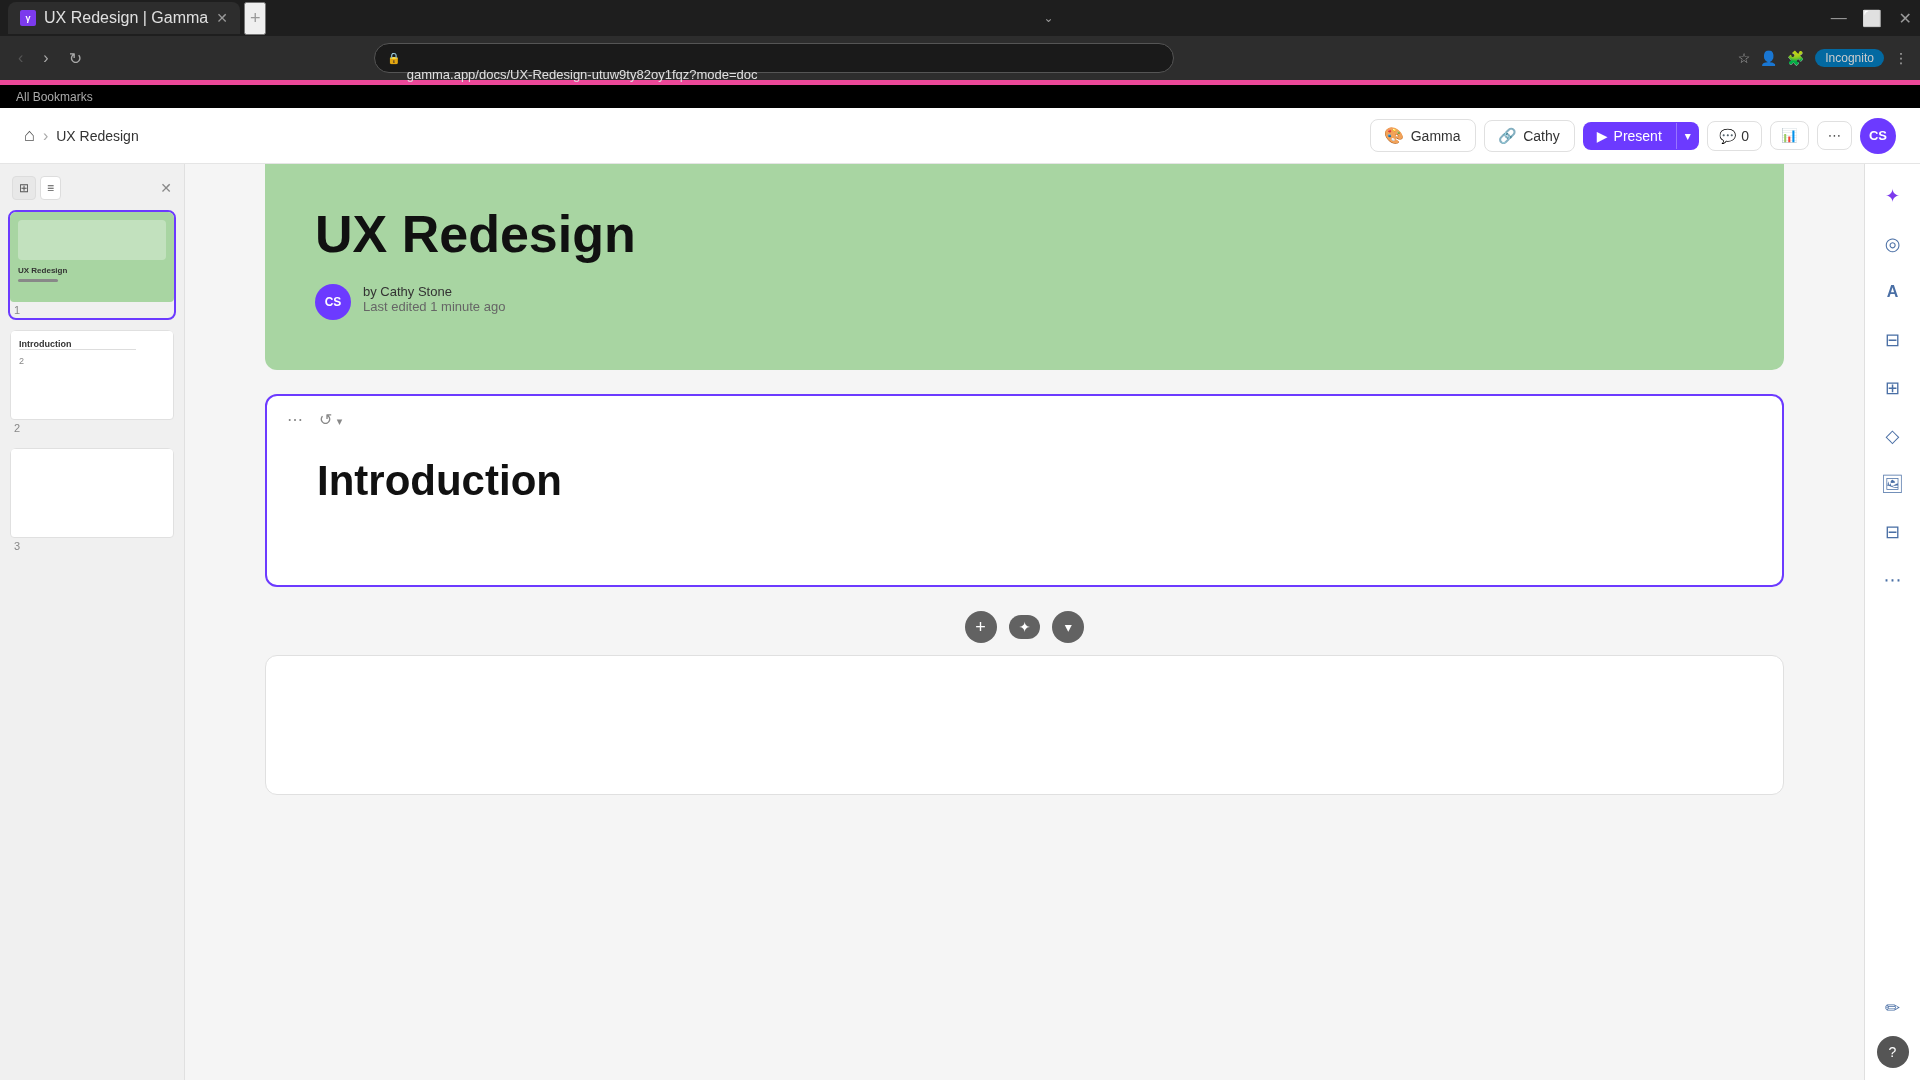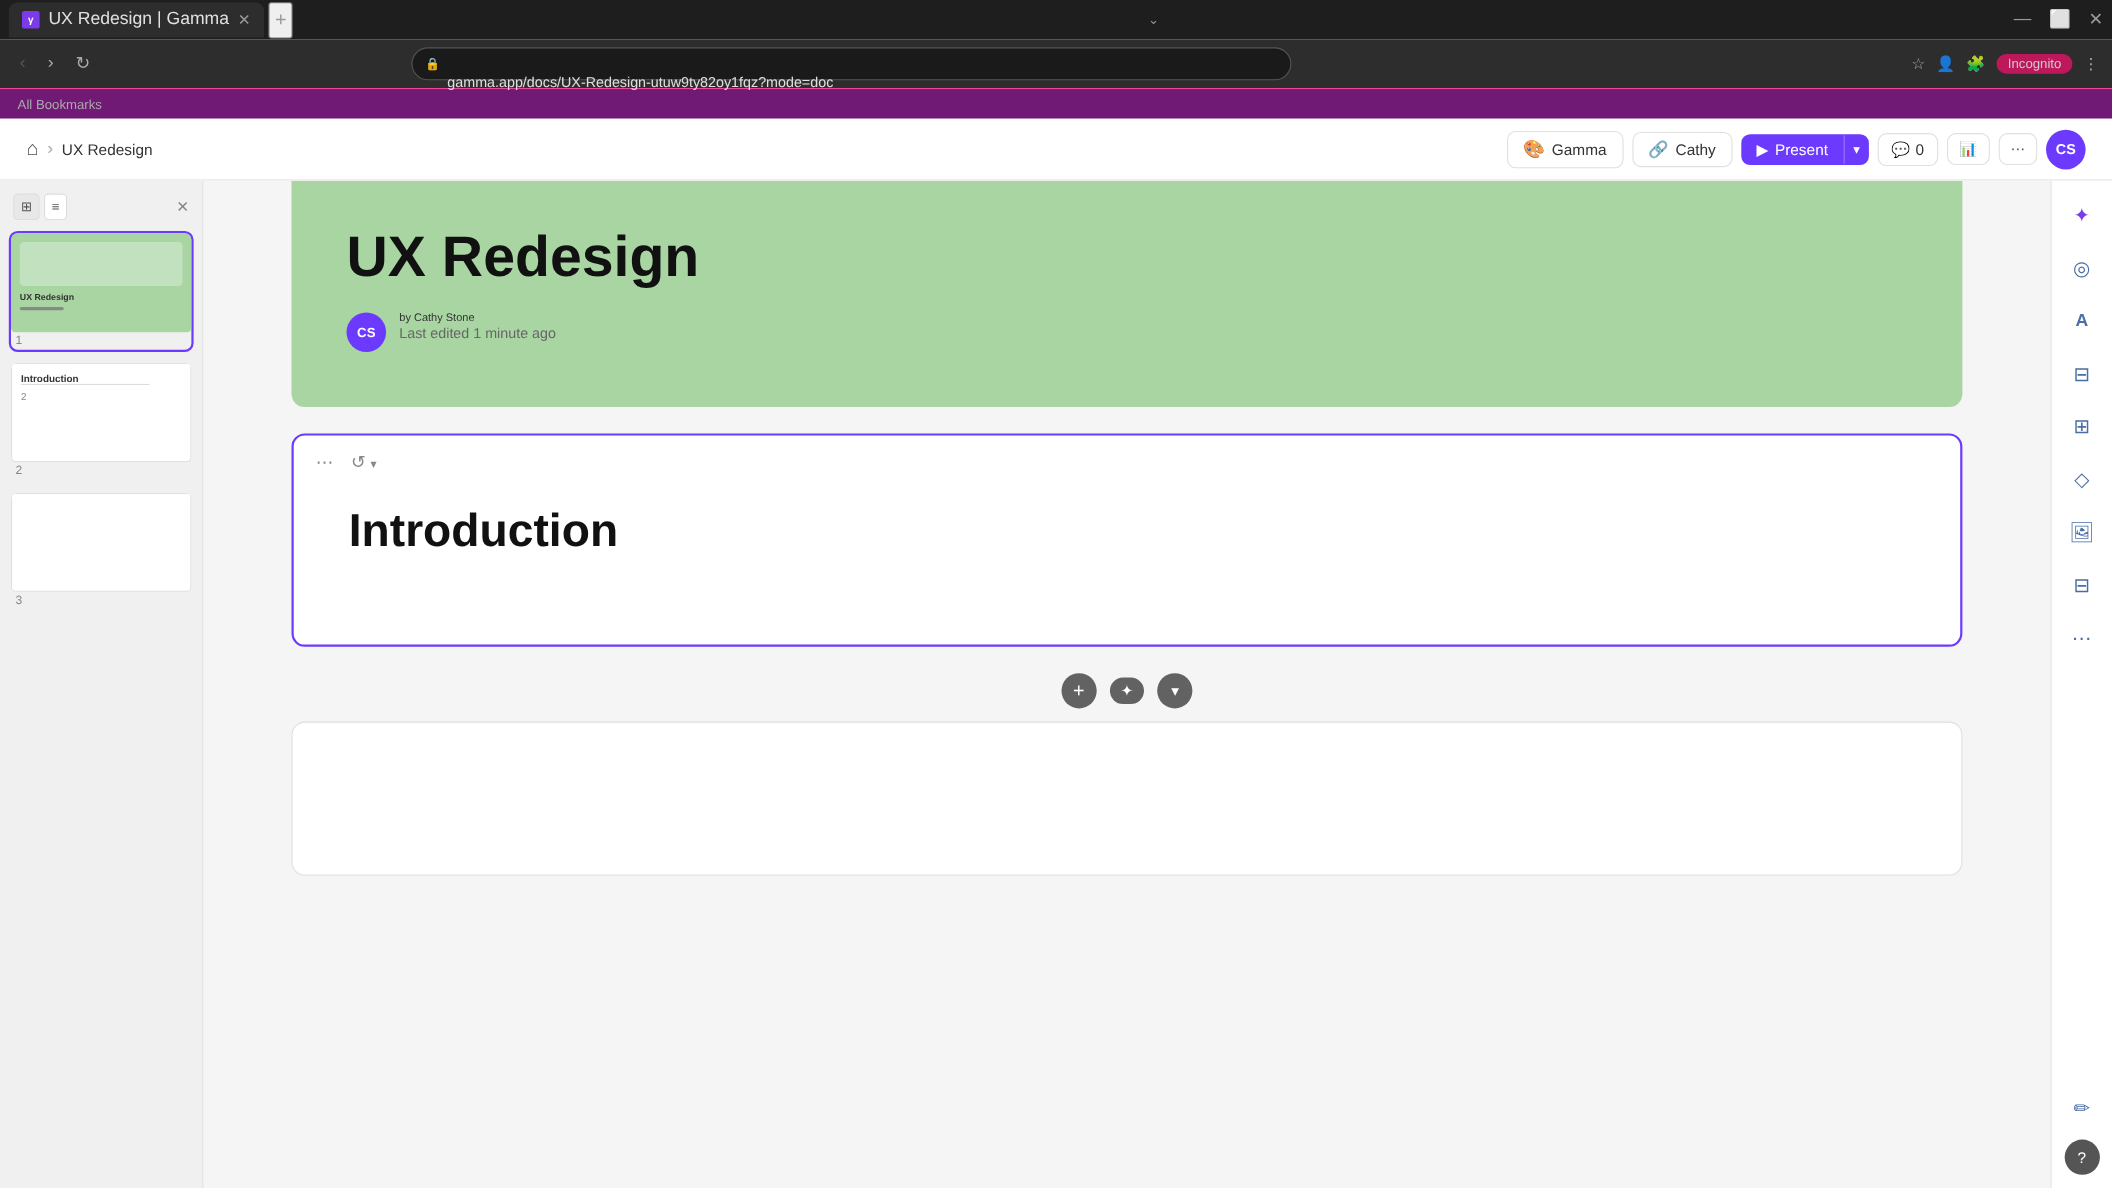--- a/index.html
+++ b/index.html
@@ -11,22 +11,22 @@
     .browser-tab .close-tab { color: #999; font-size: 14px; cursor: pointer; }
     .new-tab-btn { color: #999; font-size: 18px; cursor: pointer; padding: 4px; }
     .tab-controls { display: flex; gap: 8px; margin-left: auto; color: #999; font-size: 12px; }
 
     .browser-toolbar { display: flex; align-items: center; height: 44px; background: #2d2d2d; padding: 0 12px; gap: 8px; }
     .nav-btn { color: #aaa; background: none; border: none; cursor: pointer; font-size: 16px; padding: 4px 6px; border-radius: 4px; }
     .nav-btn.disabled { color: #555; cursor: default; }
     .address-bar { flex: 1; background: #1a1a1a; border: 1px solid #555; border-radius: 20px; height: 30px; display: flex; align-items: center; padding: 0 12px; color: #e0e0e0; font-size: 13px; max-width: 700px; margin: 0 auto; }
     .address-bar .lock-icon { color: #aaa; margin-right: 6px; font-size: 11px; }
     .toolbar-right { display: flex; align-items: center; gap: 10px; color: #aaa; font-size: 14px; margin-left: auto; }
-    .incognito-badge { background: #be185d; color: #ccc; border-radius: 12px; padding: 2px 10px; font-size: 12px; }
-    .bookmarks-bar { background: #701a75; height: 28px; display: flex; align-items: center; padding: 0 16px; border-top: 1px solid #ec4899; }
+    .incognito-badge { background: #0369a1; color: #ccc; border-radius: 12px; padding: 2px 10px; font-size: 12px; }
+    .bookmarks-bar { background: #000000; height: 28px; display: flex; align-items: center; padding: 0 16px; border-top: 5px solid #ec4899; }
 
     
     .app-layout { display: flex; flex-direction: column; height: calc(1080px - 108px); background: #f5f5f5; }
 
     
     .top-bar { display: flex; align-items: center; height: 56px; background: white; border-bottom: 1px solid #e5e5e5; padding: 0 24px; z-index: 10; }
     .breadcrumb { display: flex; align-items: center; gap: 8px; }
     .home-icon { font-size: 18px; color: #555; cursor: pointer; }
     .breadcrumb-sep { color: #aaa; font-size: 16px; }
     .breadcrumb-current { font-size: 14px; color: #333; font-weight: 500; }
@@ -69,21 +69,21 @@
     
     .content-area { flex: 1; overflow-y: auto; background: #f5f5f5; padding: 0; }
     .content-scroll { padding: 0 0 40px 0; }
 
     
     .header-card { background: #a8d5a2; margin: 0 80px 0 80px; padding: 40px 50px 50px; border-radius: 0 0 12px 12px; }
     .doc-title { font-size: 52px; font-weight: 800; color: #111; margin-bottom: 20px; }
     .author-row { display: flex; align-items: flex-start; gap: 12px; }
     .author-avatar { width: 36px; height: 36px; border-radius: 50%; background: #6c3aff; color: white; font-size: 12px; font-weight: 600; display: flex; align-items: center; justify-content: center; flex-shrink: 0; }
     .author-info { }
-    .author-name { font-size: 10px; color: #333; font-weight: 500; }
+    .author-name { font-size: 13px; color: #333; font-weight: 500; }
     .last-edited { font-size: 13px; color: #666; }
 
     
     .card { background: white; margin: 24px 80px; border-radius: 12px; border: 2px solid #6c3aff; position: relative; overflow: visible; }
     .card-toolbar { display: flex; align-items: center; gap: 8px; padding: 10px 16px 0; }
     .card-tool-btn { background: none; border: none; color: #888; cursor: pointer; font-size: 16px; padding: 4px; border-radius: 4px; }
     .card-content { padding: 24px 50px 48px; }
     .card-heading { font-size: 42px; font-weight: 800; color: #111; margin-bottom: 32px; }
     .card-body { font-size: 16px; color: #333; line-height: 1.7; max-width: 700px; }
 

